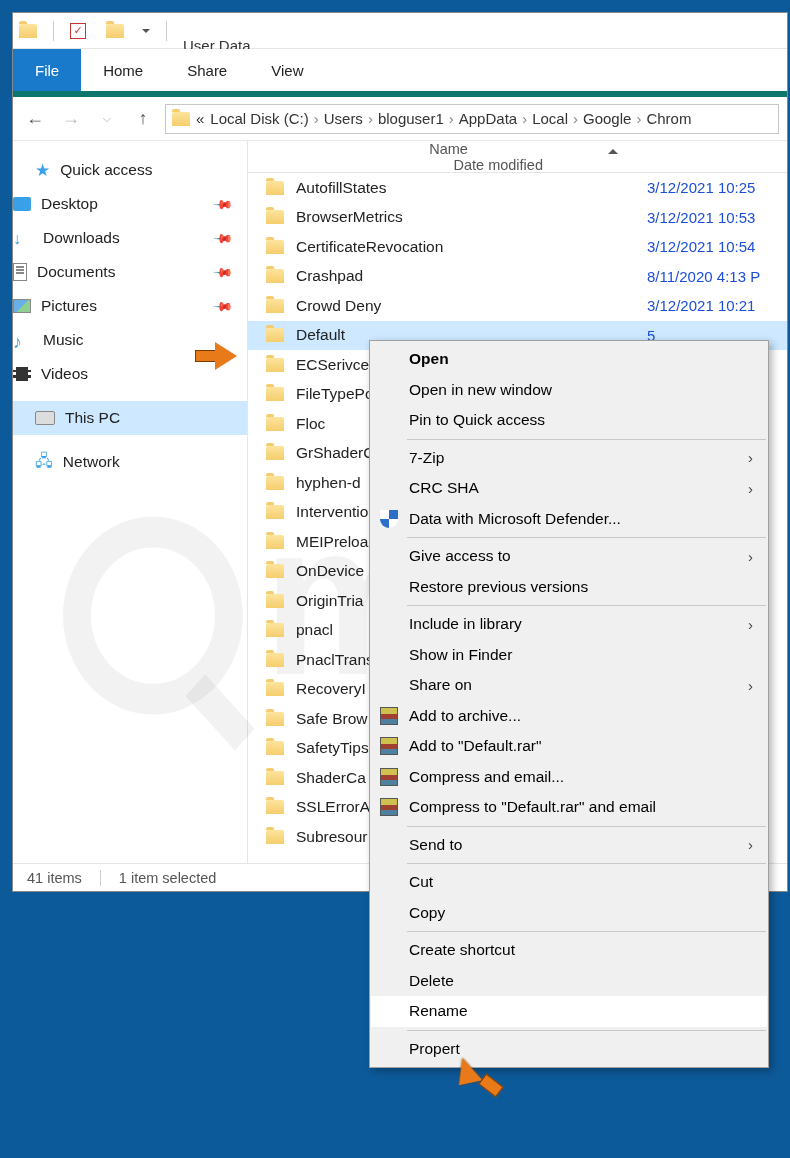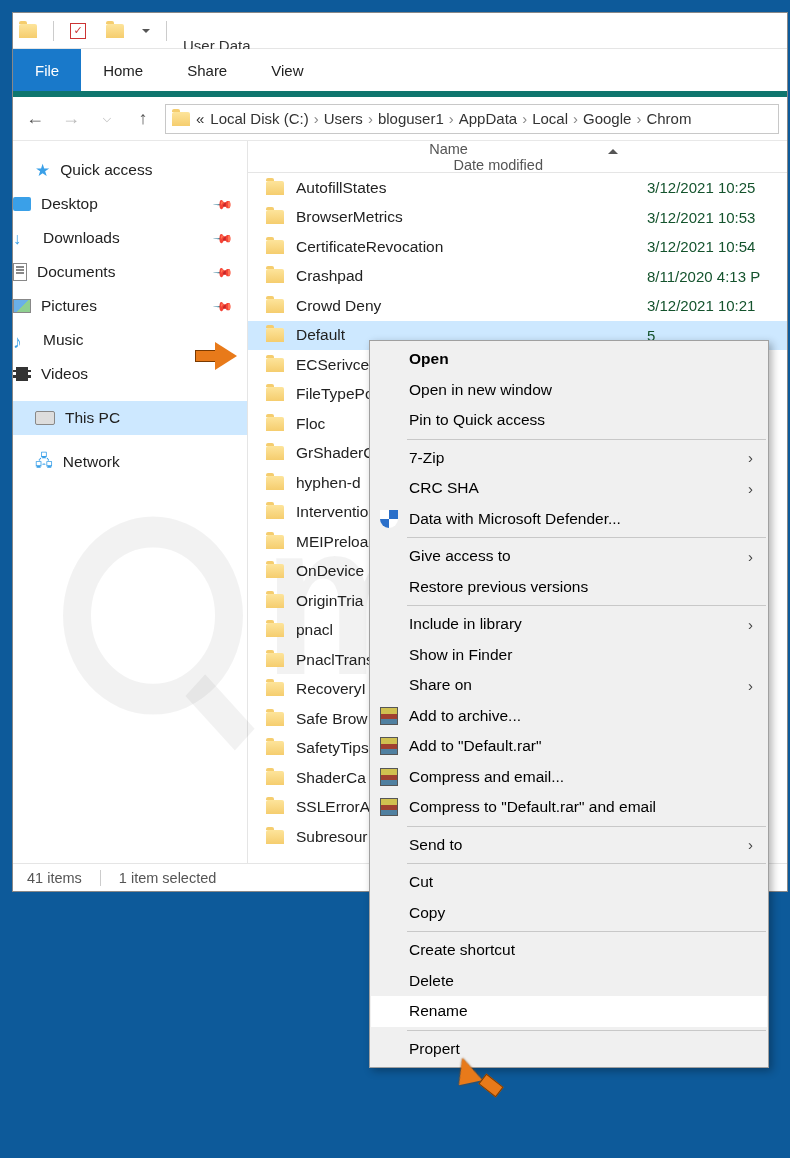--- a/index.html
+++ b/index.html
@@ -43,21 +43,21 @@
 .filelist{flex:1;display:flex;flex-direction:column;min-width:0;}
 .colheaders{height:32px;display:flex;align-items:center;border-bottom:1px solid #e5e5e5;font-size:14.5px;color:#555;padding-left:12px;flex-direction:column;}
 .col-name{flex:1;}
 .col-date{width:140px;}
 .sort-caret{width:0;height:0;border-left:5px solid transparent;border-right:5px solid transparent;border-bottom:5px solid #555;display:inline-block;margin-left:140px;}
 .rows{flex:1;overflow:hidden;}
 .row{height:29.5px;display:flex;align-items:center;padding-left:18px;font-size:15.5px;color:#222;}
 .row .folder-icon-sm{margin-right:12px;flex-shrink:0;}
 .row.selected{background:#cde8ff;}
 .row .rname{flex:1;white-space:nowrap;overflow:hidden;}
-.row .rdate{width:140px;font-size:15px;color:#14532d;white-space:nowrap;overflow:hidden;}
+.row .rdate{width:140px;font-size:15px;color:#1d4ed8;white-space:nowrap;overflow:hidden;}
 .statusbar{height:28px;border-top:1px solid #e5e5e5;display:flex;align-items:center;padding:0 14px;font-size:14.5px;color:#555;gap:18px;}
 .statusbar .sep{width:1px;height:16px;background:#ccc;}
 .arrow-callout{position:absolute;width:44px;height:28px;}
 .arrow-body{width:100%;height:100%;position:relative;}
 .arrow-tail{position:absolute;left:0;top:8px;width:22px;height:12px;background:#e87a1a;border:1px solid #7a3a00;}
 .arrow-head{position:absolute;left:20px;top:0;width:0;height:0;border-top:14px solid transparent;border-bottom:14px solid transparent;border-left:22px solid #e87a1a;}
 .arrow-head::after{content:'';position:absolute;left:-23px;top:-15px;width:0;height:0;border-top:15px solid transparent;border-bottom:15px solid transparent;border-left:23px solid #7a3a00;z-index:-1;}
 .ctx-menu{position:absolute;left:369px;top:340px;width:400px;background:#f0f0f0;border:1px solid #a0a0a0;box-shadow:3px 3px 8px rgba(0,0,0,.3);font-size:15.5px;padding:3px 1px;}
 .ctx-item{height:30.5px;display:flex;align-items:center;padding-left:38px;position:relative;}
 .ctx-item.bold{font-weight:600;}

